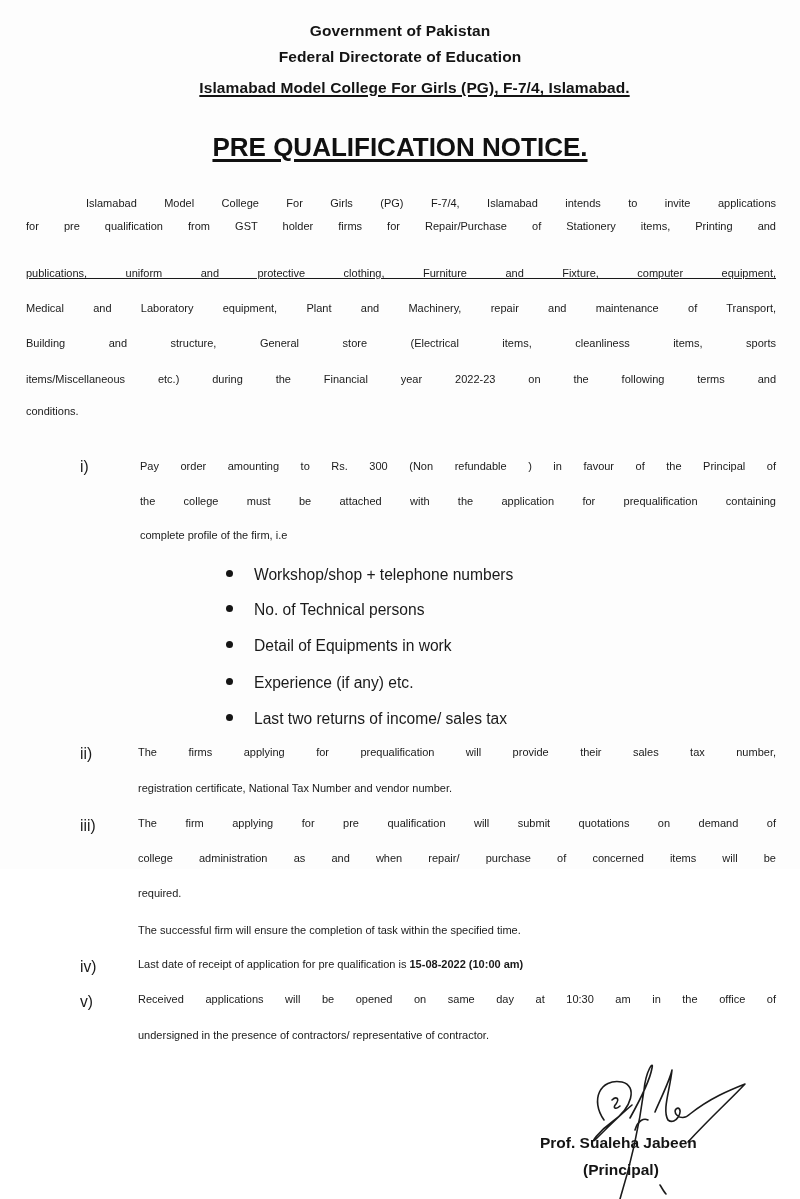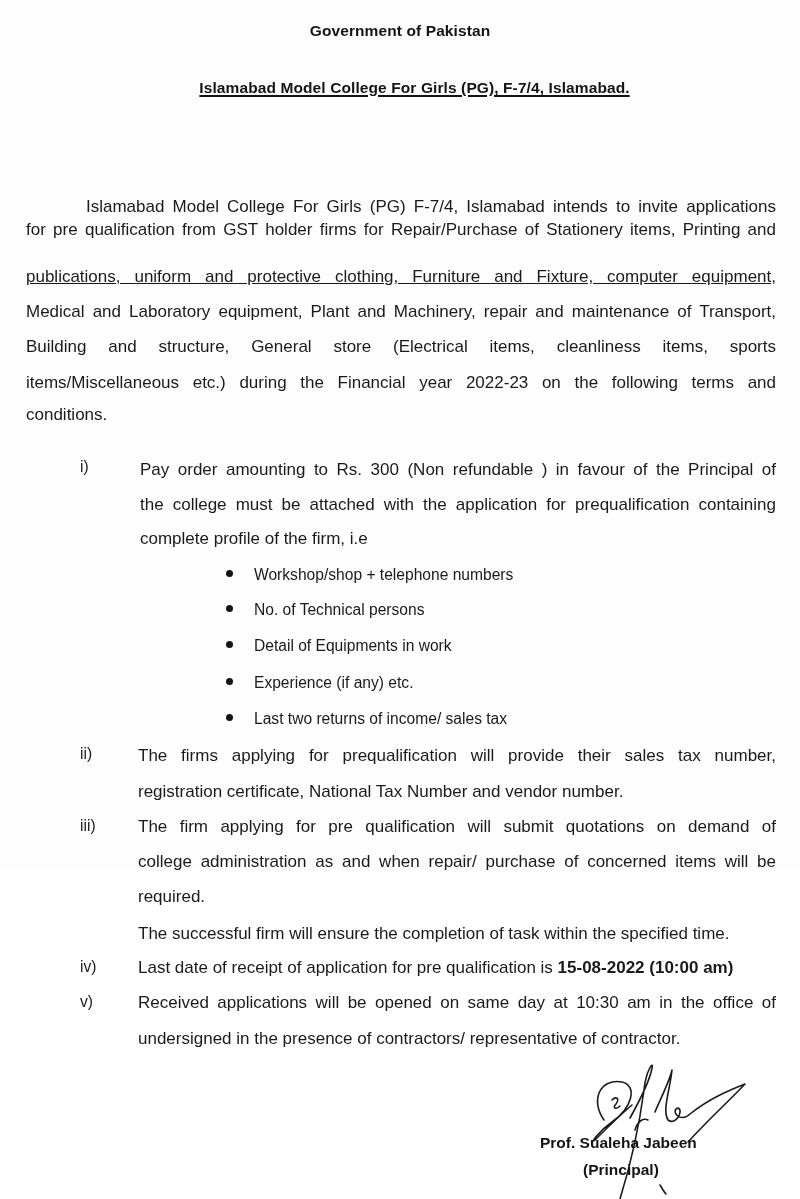--- a/index.html
+++ b/index.html
@@ -53,21 +53,21 @@
       color: #111;
     }
     .title span {
       text-decoration: underline;
       text-decoration-thickness: 2.5px;
       text-underline-offset: 3px;
     }
     
     .line {
       position: absolute;
-      font-size: 17px;
+      font-size: 11px;
       color: #1a1a1a;
       white-space: nowrap;
     }
     .just {
       text-align: justify;
       text-align-last: justify;
       white-space: normal;
     }
     .num {
       position: absolute;
@@ -117,22 +117,24 @@
       width: 200px;
       height: 139px;
     }
   </style>
 </head>
 <body>
 
 <div class="page">
 
   <div class="hdr l1">Government of Pakistan</div>
+  <div class="hdr l2">Federal Directorate of Education</div>
   <div class="hdr l3"><span>Islamabad Model College For Girls (PG), F-7/4, Islamabad.</span></div>
 
+  <div class="title"><span>PRE QUALIFICATION NOTICE.</span></div>
 
   <div>
     <div class="line just" style="left:86px; top:197px; width:690px;">Islamabad Model College For Girls (PG) F-7/4, Islamabad intends to invite applications</div>
     <div class="line just" style="left:26px; top:220px; width:750px;">for pre qualification from GST holder firms for Repair/Purchase of Stationery items, Printing and</div>
     <div class="line just" style="left:26px; top:267px; width:750px;text-decoration:underline;">publications, uniform and protective clothing, Furniture and Fixture, computer equipment,</div>
     <div class="line just" style="left:26px; top:302px; width:750px;">Medical and Laboratory equipment, Plant and Machinery, repair and maintenance of Transport,</div>
     <div class="line just" style="left:26px; top:337px; width:750px;">Building and structure, General store (Electrical items, cleanliness items, sports</div>
     <div class="line just" style="left:26px; top:373px; width:750px;">items/Miscellaneous etc.) during the Financial year 2022-23 on the following terms and</div>
     <div class="line" style="left:26px; top:405px;">conditions.</div>
   </div>

